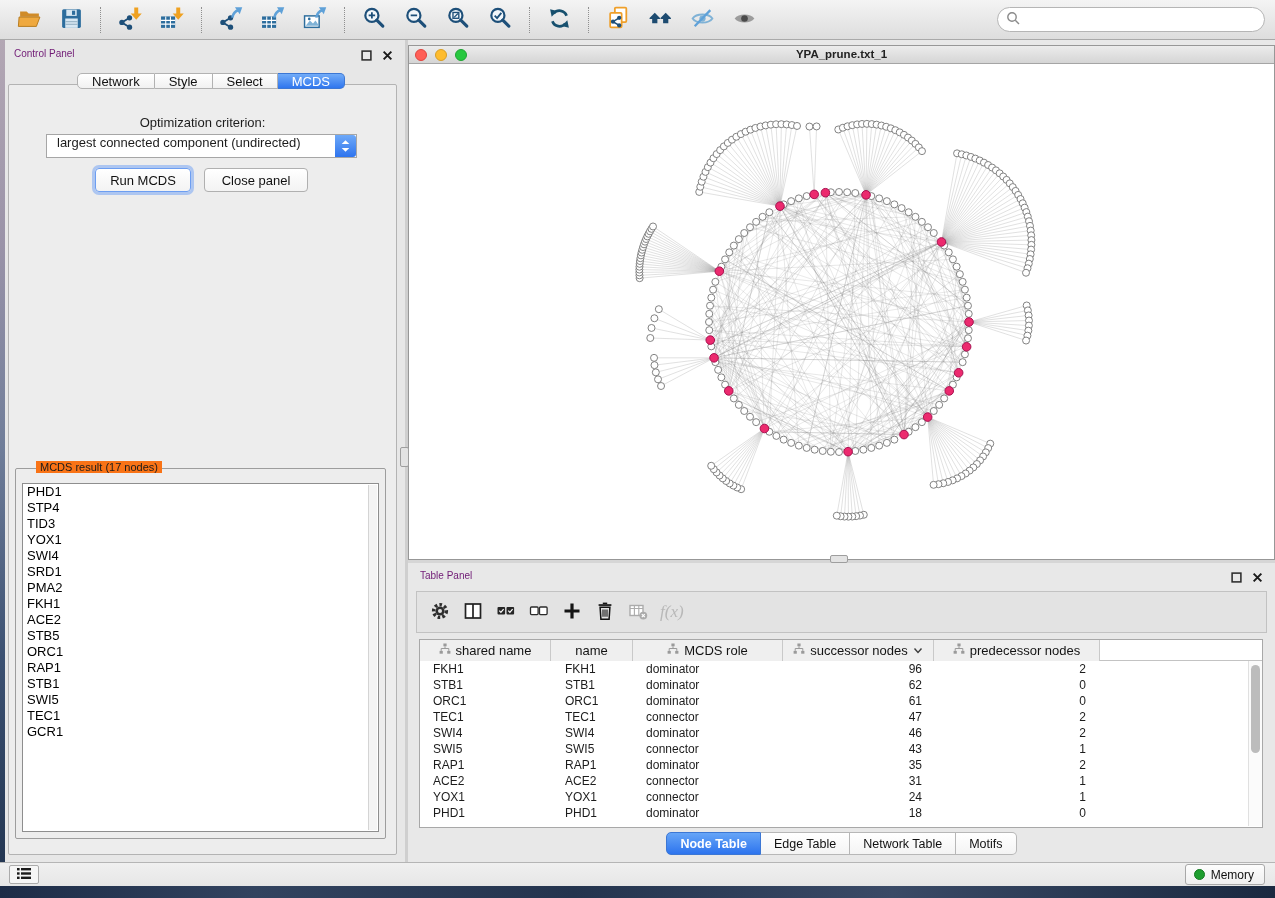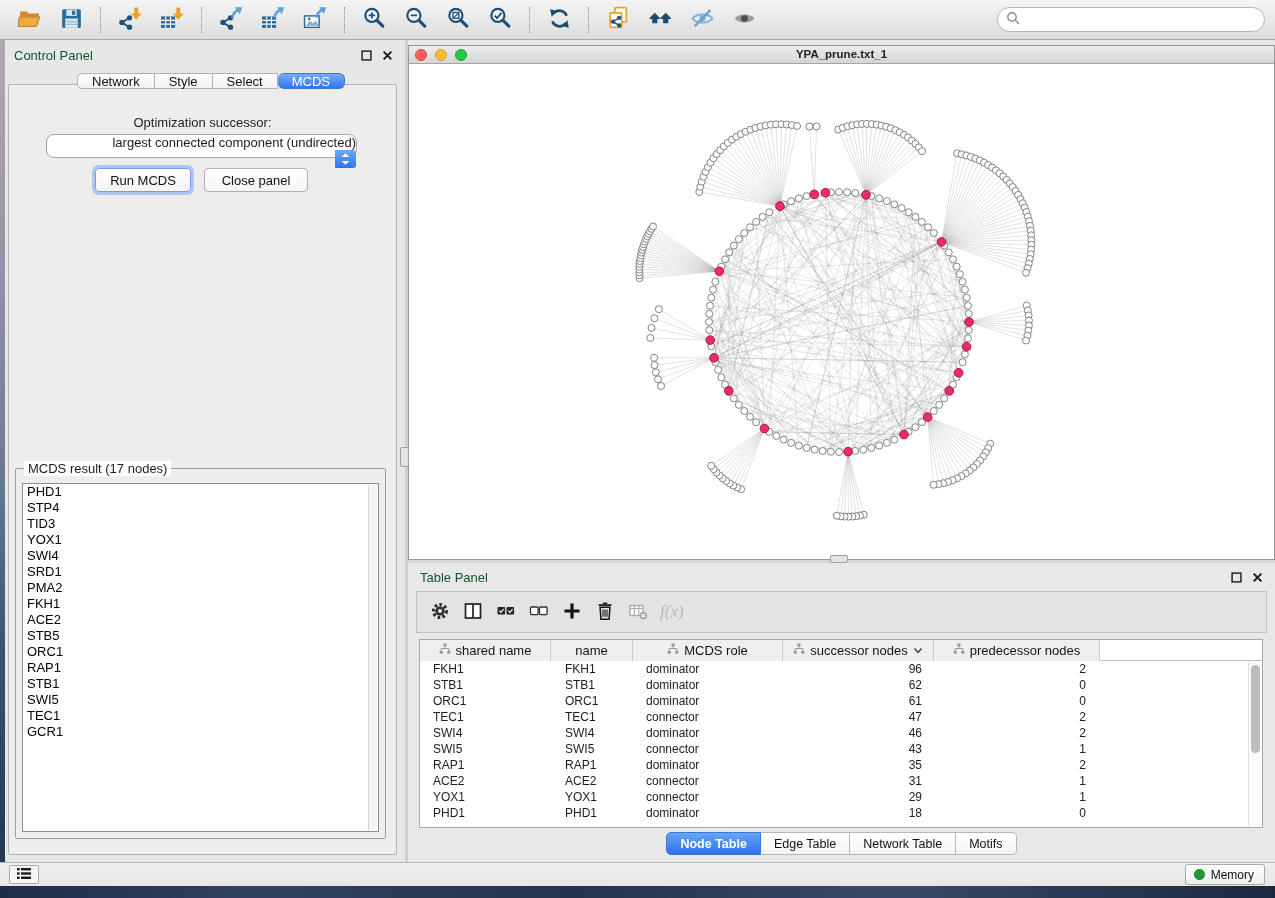--- a/index.html
+++ b/index.html
@@ -19,47 +19,47 @@
 
   
   .wall-left { position:absolute; left:0; top:40px; width:5px; height:822px;
     background:linear-gradient(#b3a7b4,#9a93a8,#6f7d99,#3c5172,#243753); }
   .wall-bottom { position:absolute; left:0; top:886px; width:1275px; height:12px;
     background:linear-gradient(90deg,#1d2c47,#32435f 20%,#24344e 45%,#3a4a66 70%,#1a2940); }
 
   
   .control-panel { position:absolute; left:5px; top:40px; width:400px; height:822px; background:#e7e7e7; }
   .panel-titlebar { position:absolute; left:0; top:0; right:0; height:28px; }
-  .panel-title { position:absolute; left:9px; top:8px; font-size:13px; color:#14532d; }
+  .panel-title { position:absolute; left:9px; top:8px; font-size:10px; color:#701a75; }
   .panel-btns { position:absolute; right:12px; top:9px; display:flex; gap:10px; align-items:center; }
 
   .cp-tabs { position:absolute; left:72px; top:33px; height:16px; display:flex; z-index:3; }
   .seg { border:1px solid #b2b2b2; border-left:none; background:linear-gradient(#ffffff,#f1f1f1);
     padding:0 14px; font-size:13px; display:flex; align-items:center; color:#111; }
   .seg:first-child { border-left:1px solid #b2b2b2; border-radius:5px 0 0 5px; }
   .seg:last-child { border-radius:0 5px 5px 0; }
-  .seg.sel { background:linear-gradient(#72acf8,#2f76ee); color:#fff; border-color:#3c77d4;border-radius:6px; }
+  .seg.sel { background:linear-gradient(#72acf8,#2f76ee); color:#fff; border-color:#3c77d4; }
 
   .cp-pane { position:absolute; left:3px; top:44px; width:389px; height:771px;
     background:#ededed; border:1px solid #b3b3b3; border-radius:2px; }
   .opt-label { position:absolute; left:0; right:0; top:30px; text-align:center; font-size:13px; }
   .criterion { position:absolute; left:37px; top:49px; width:311px; height:24px; background:#fff;
-    border:1px solid #a6a6a6; border-radius:8px; display:flex; align-items:flex-end;flex-direction:column; }
+    border:1px solid #a6a6a6; border-radius:0; display:flex; align-items:flex-start; }
   .criterion .val { flex:1; padding-left:10px; font-size:13px; white-space:nowrap; }
   .criterion .cap { width:21px; height:22px; border-radius:0 3px 3px 0;
     background:linear-gradient(#6ea9f8,#2e74ee); display:flex; align-items:center; justify-content:center; }
   .btn-row { position:absolute; top:83px; left:0; right:0; height:24px; }
   .pushbtn { position:absolute; height:24px; background:linear-gradient(#ffffff,#f3f3f3);
     border:1px solid #b0b0b0; border-radius:4px; font-size:13px; font-family:"Liberation Sans",sans-serif;
     color:#111; text-align:center; }
   .focusring { border-color:#6d9ef1; box-shadow:0 0 0 3px rgba(110,160,245,0.5); }
 
   .result-group { position:absolute; left:6px; top:383px; width:371px; height:371px;
     border:1px solid #9d9d9d; border-radius:2px; }
-  .result-legend { position:absolute; left:8px; top:-8px; background:#ffffff; padding:0 4px; font-size:13px; }
+  .result-legend { position:absolute; left:20px; top:-8px; background:#f97316; padding:0 4px; font-size:11px; }
   .result-list { position:absolute; left:6px; top:14px; right:6px; bottom:6px; background:#fff;
     border:1px solid #8e8e8e; overflow:hidden; }
   .result-item { font-size:13px; line-height:16px; padding-left:4px; color:#000; }
   .list-track { position:absolute; right:1px; top:1px; bottom:1px; width:9px; background:#f4f4f4; border-left:1px solid #d4d4d4; }
 
   
   .v-split { position:absolute; left:405px; top:40px; width:3px; height:822px; background:#cfcfcf; }
   .v-handle { position:absolute; left:400px; top:447px; width:9px; height:20px; background:#e3e3e3;
     border:1px solid #9e9e9e; border-radius:2px; z-index:4; }
   .h-split { position:absolute; left:408px; top:560px; width:867px; height:3px; background:#d6d6d6; }
@@ -285,21 +285,21 @@
           </svg></span>
     </span>
   </div>
   <div class="cp-tabs" id="cp-tabs">
       <div class="seg">Network</div>
       <div class="seg">Style</div>
       <div class="seg">Select</div>
       <div class="seg sel">MCDS</div>
     </div>
   <div class="cp-pane">
-    <div class="opt-label">Optimization successor:</div>
+    <div class="opt-label">Optimization criterion:</div>
     <div class="criterion">
       <span class="val">largest connected component (undirected)</span>
       <span class="cap">
         <svg width="15" height="18" viewBox="0 0 15 18">
             <path d="M3.7 7 7.5 3.2 11.3 7z" fill="#fff"></path>
             <path d="M3.7 11 7.5 14.8 11.3 11z" fill="#fff"></path>
           </svg>
       </span>
     </div>
     <div class="btn-row">
@@ -1201,21 +1201,21 @@
           <div class="td" style="width: 131px; padding-left: 13px;">ACE2</div>
           <div class="td" style="width: 82px; padding-left: 14px;">ACE2</div>
           <div class="td" style="width: 150px; padding-left: 13px;">connector</div>
           <div class="td num" style="width: 151px; padding-right: 12px;">31</div>
           <div class="td num" style="width: 166px; padding-right: 14px;">1</div>
         </div>
         <div class="tr">
           <div class="td" style="width: 131px; padding-left: 13px;">YOX1</div>
           <div class="td" style="width: 82px; padding-left: 14px;">YOX1</div>
           <div class="td" style="width: 150px; padding-left: 13px;">connector</div>
-          <div class="td num" style="width: 151px; padding-right: 12px;">29</div>
+          <div class="td num" style="width: 151px; padding-right: 12px;">24</div>
           <div class="td num" style="width: 166px; padding-right: 14px;">1</div>
         </div>
         <div class="tr">
           <div class="td" style="width: 131px; padding-left: 13px;">PHD1</div>
           <div class="td" style="width: 82px; padding-left: 14px;">PHD1</div>
           <div class="td" style="width: 150px; padding-left: 13px;">dominator</div>
           <div class="td num" style="width: 151px; padding-right: 12px;">18</div>
           <div class="td num" style="width: 166px; padding-right: 14px;">0</div>
         </div>
       </div>

